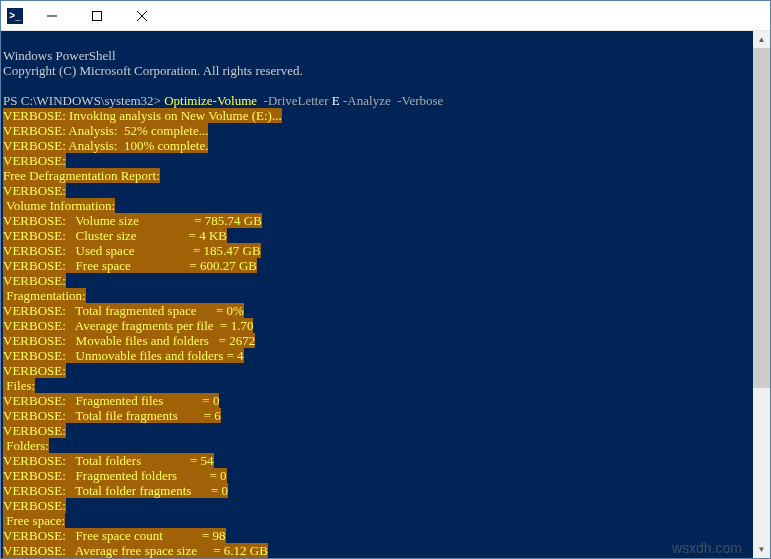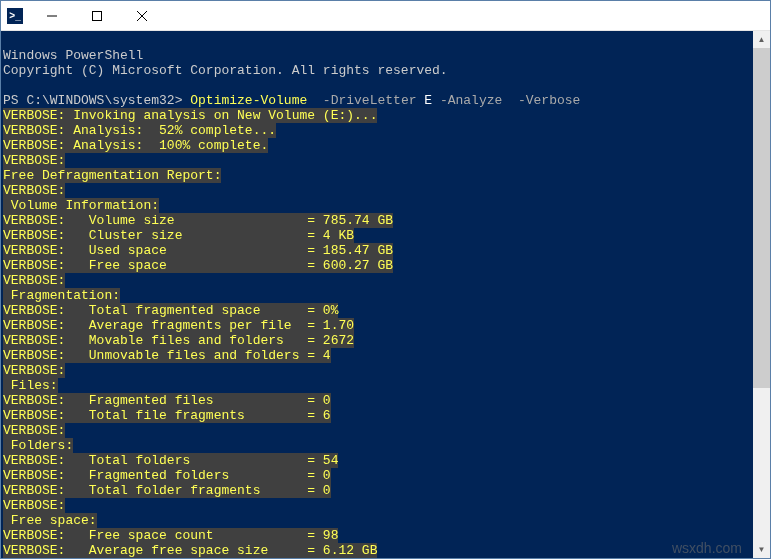--- a/index.html
+++ b/index.html
@@ -26,34 +26,34 @@
     .title-text { flex: 1; font-size: 12px; color: #000; }
     .win-controls { display: flex; }
     .win-btn {
       width: 45px; height: 29px;
       display: flex; align-items: center; justify-content: center;
       font-family: 'Segoe UI Symbol'; font-size: 10px; color: #000;
     }
     .win-btn svg { width: 10px; height: 10px; }
     .terminal {
       flex: 1; background: #012456;
-      font-family: Liberation Mono, monospace;
+      font-family: Liberation Serif, serif;
       font-size: 13px; line-height: 15px;
       color: #cccccc;
       padding: 2px;
       overflow: hidden;
       position: relative;
       white-space: pre;
     }
     .plain { color: #cccccc; }
     .prompt { color: #cccccc; }
     .cmd-yellow { color: #ffff55; }
     .cmd-gray { color: #aaaaaa; }
     .cmd-white { color: #ffffff; }
-    .verbose { color: #ffff55; background: #404040; }
+    .verbose { color: #ffff55; background: #a16207; }
     .scrollbar {
       position: absolute; right: 0; top: 30px; bottom: 0;
       width: 17px; background: #f0f0f0;
     }
     .scroll-btn {
       width: 17px; height: 17px; background: #f0f0f0;
       display: flex; align-items: center; justify-content: center;
       font-size: 8px; color: #606060;
     }
     .scroll-track { height: calc(100% - 34px); position: relative; background: #f0f0f0; }

